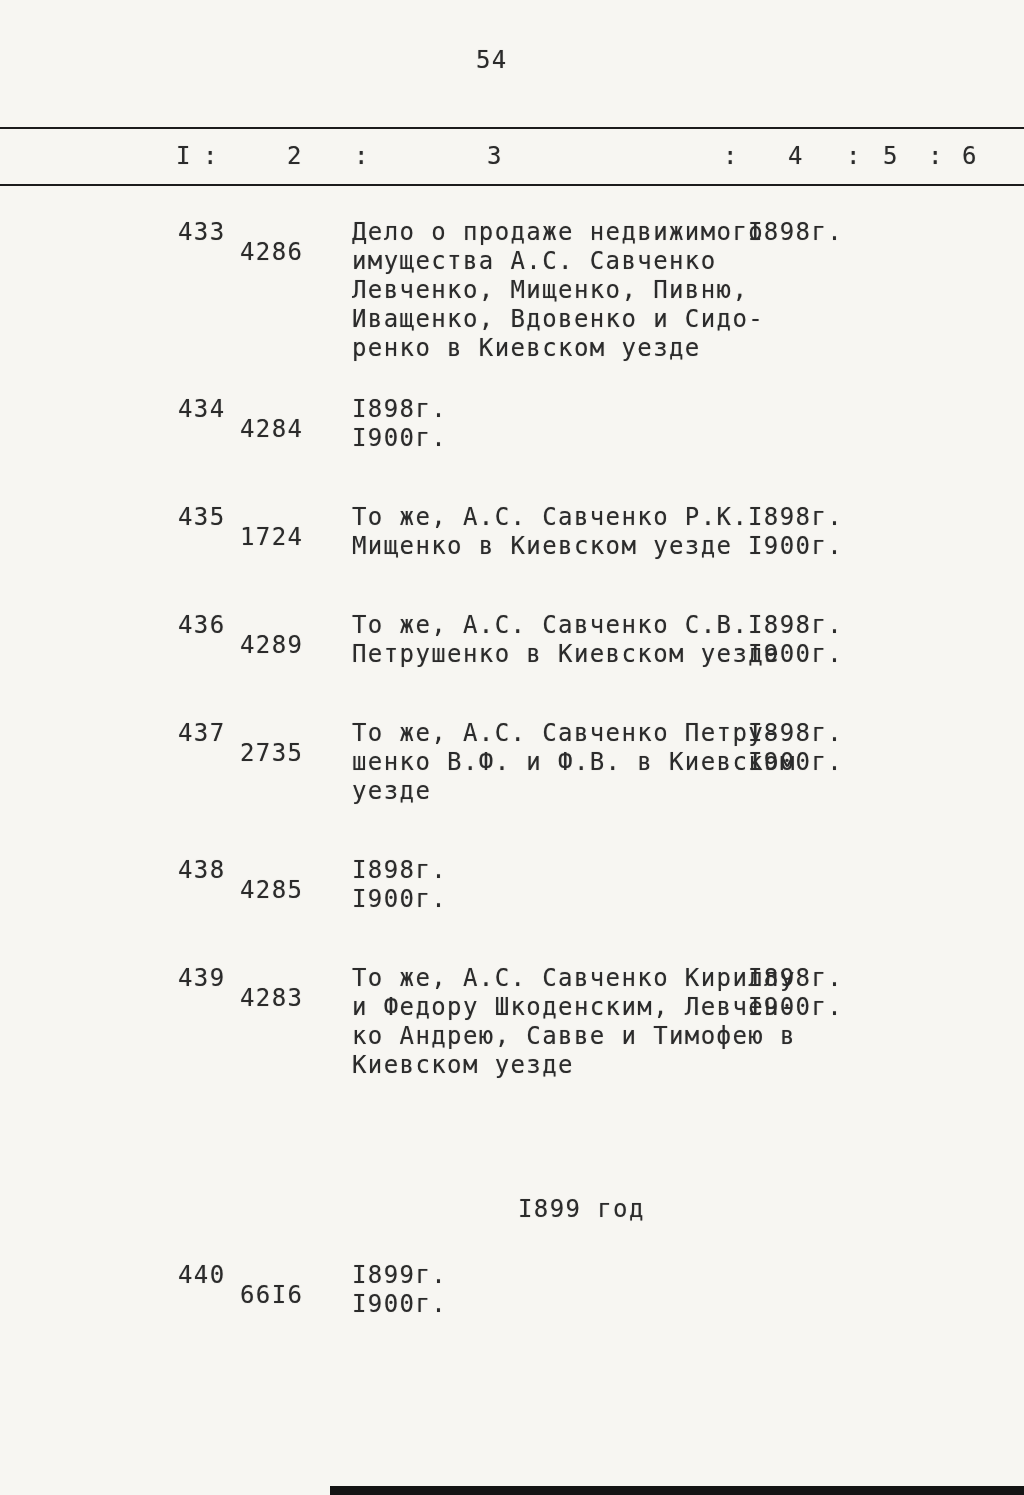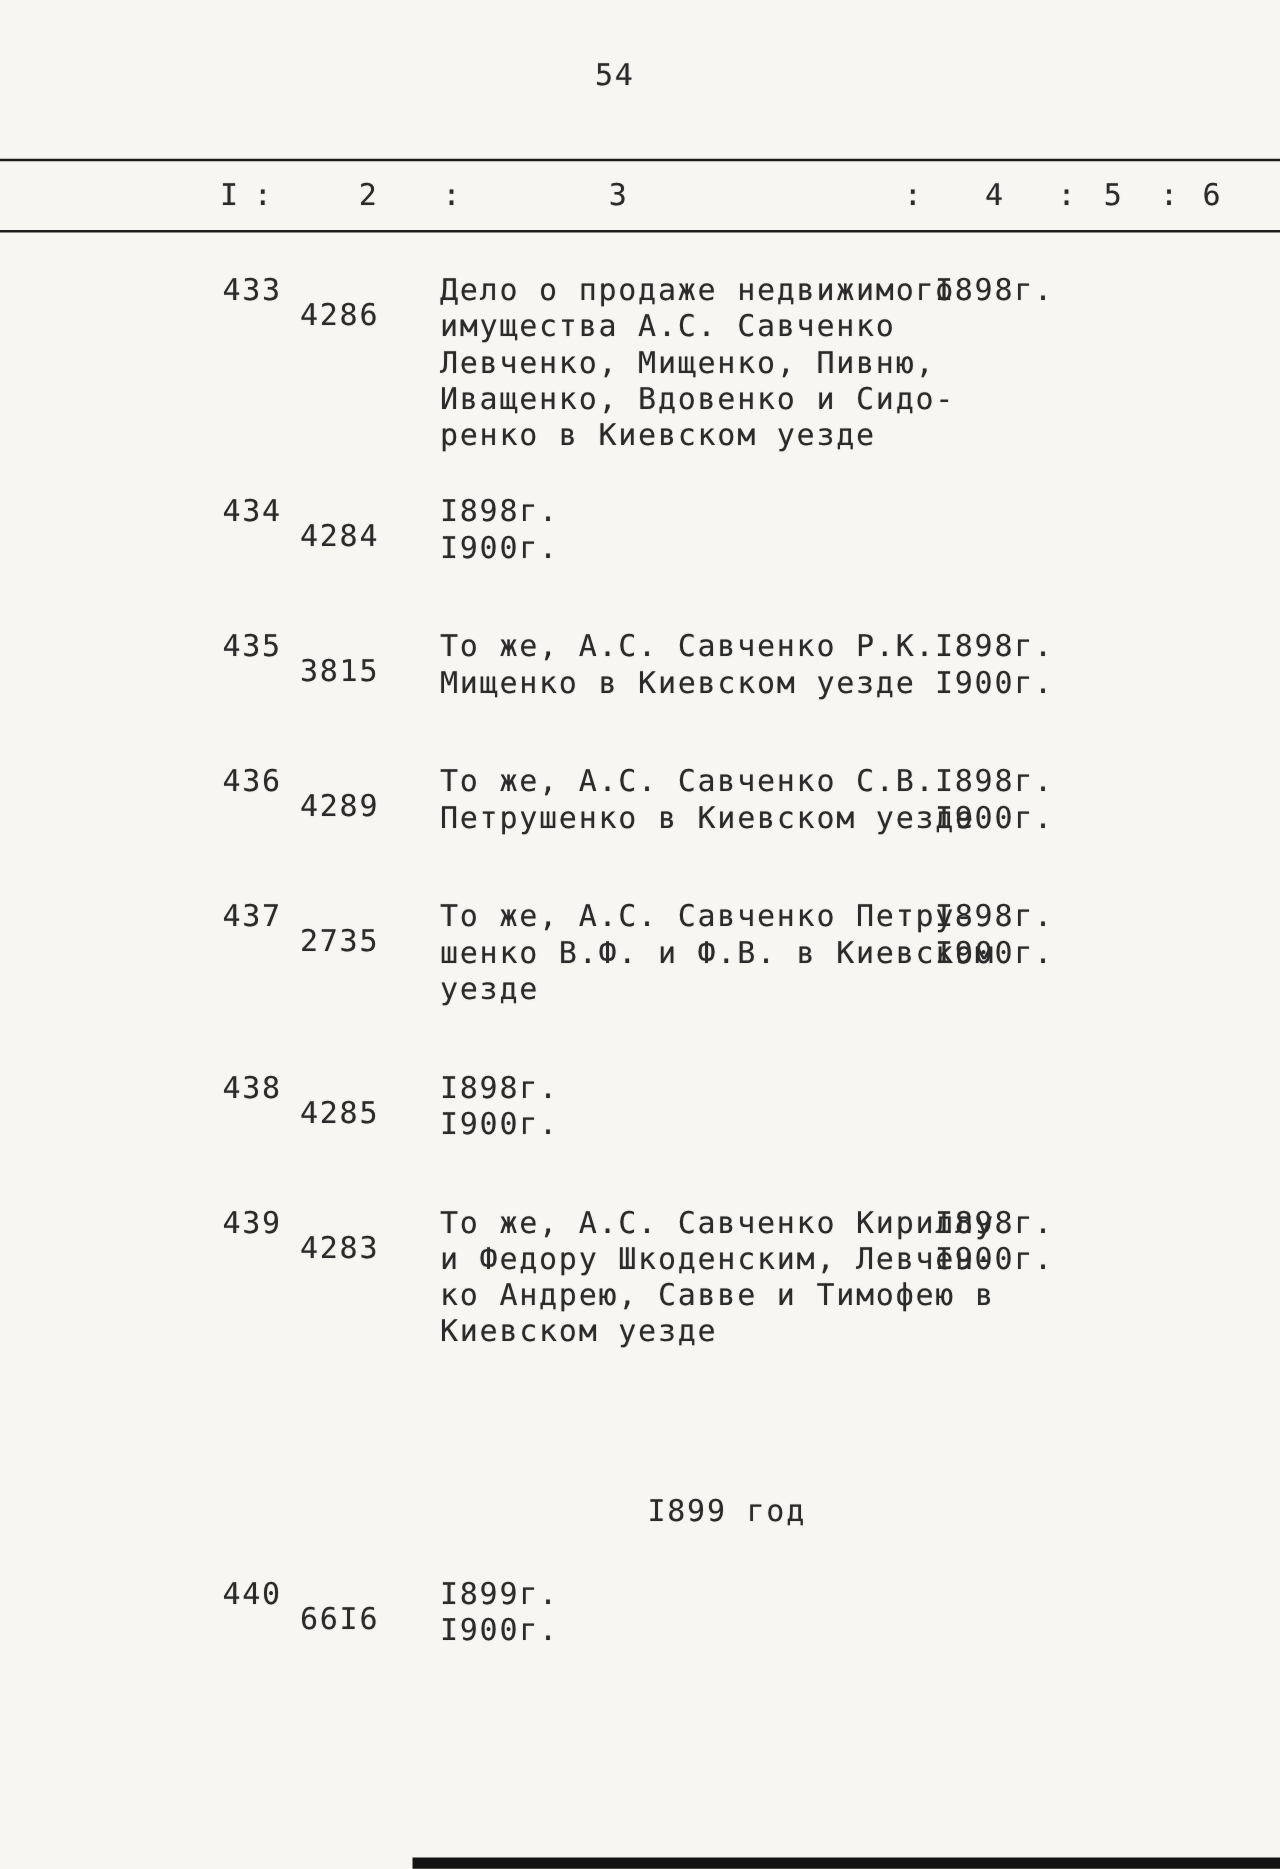--- a/index.html
+++ b/index.html
@@ -78,21 +78,21 @@
     <div class="c-dates">I898г.</div>
   </div>
           <div class="entry">
     <div class="c-no">434</div>
     <div class="c-file">4284</div>
     <div class="c-dates">I898г.
 I900г.</div>
   </div>
           <div class="entry">
     <div class="c-no">435</div>
-    <div class="c-file">3815</div>
+    <div class="c-file">1724</div>
     <div class="c-desc">То же, А.С. Савченко Р.К.
 Мищенко в Киевском уезде</div>
     <div class="c-dates">I898г.
 I900г.</div>
   </div>
           <div class="entry">
     <div class="c-no">436</div>
     <div class="c-file">4289</div>
     <div class="c-desc">То же, А.С. Савченко С.В.
 Петрушенко в Киевском уезде</div>

